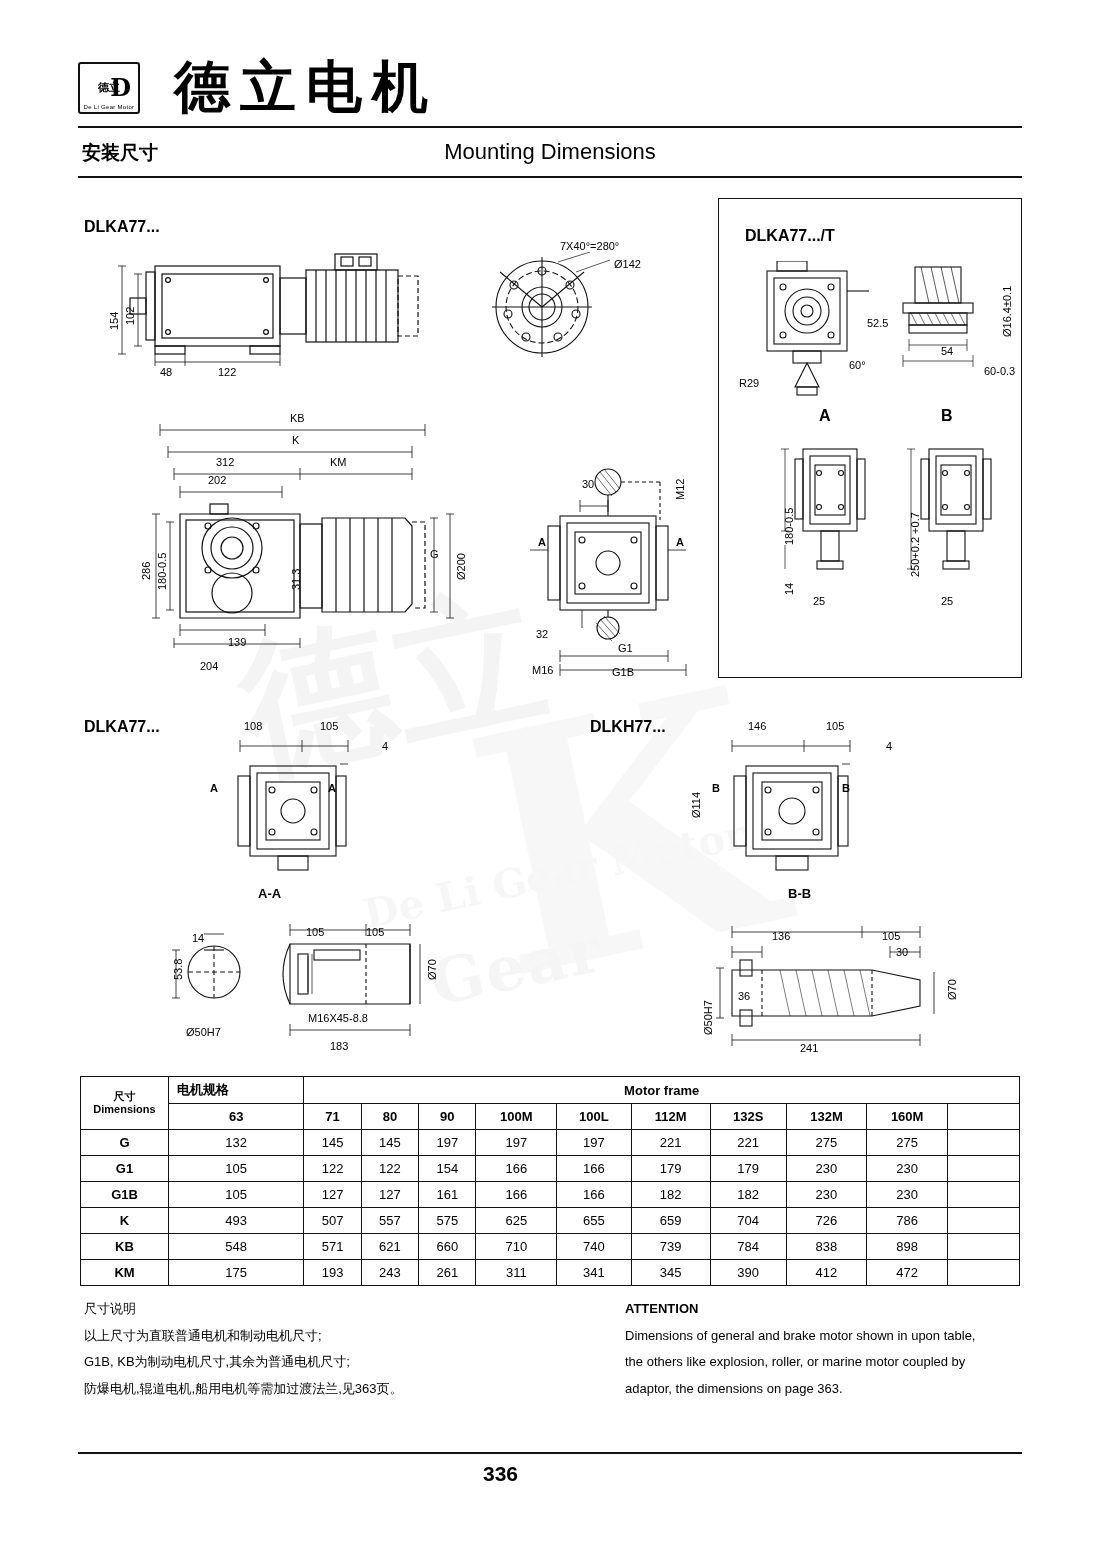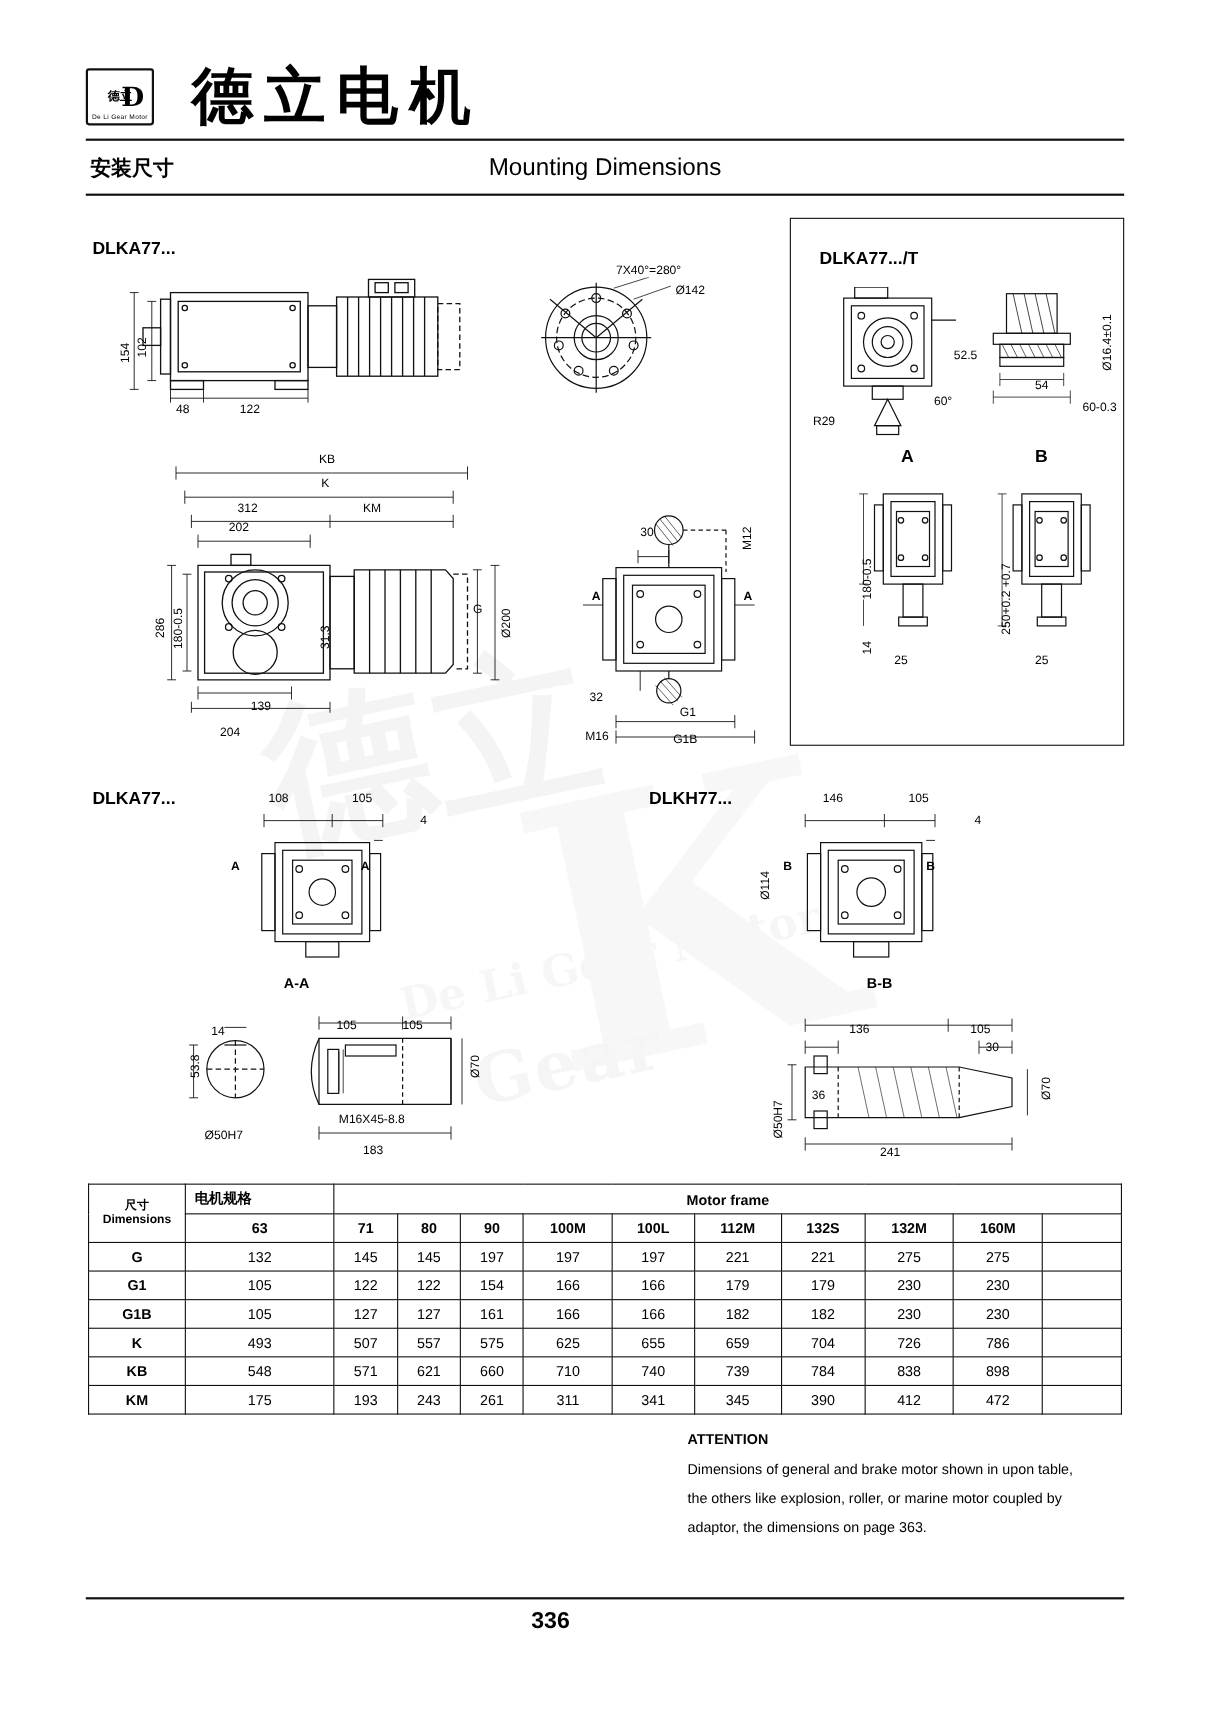--- a/index.html
+++ b/index.html
@@ -685,20 +685,26 @@
           <td>341</td>
           <td>345</td>
           <td>390</td>
           <td>412</td>
           <td>472</td>
           <td></td>
         </tr>
       </tbody>
   </table>
 
+  <div class="notes-cn">
+    <div>尺寸说明</div>
+    <div>以上尺寸为直联普通电机和制动电机尺寸;</div>
+    <div>G1B, KB为制动电机尺寸,其余为普通电机尺寸;</div>
+    <div>防爆电机,辊道电机,船用电机等需加过渡法兰,见363页。</div>
+  </div>
   <div class="notes-en">
     <div class="hd">ATTENTION</div>
     <div>Dimensions of general and brake motor shown in upon table,</div>
     <div>the others like explosion, roller, or marine motor coupled by</div>
     <div>adaptor, the dimensions on page 363.</div>
   </div>
 
   <div class="rule-bot"></div>
   <div class="pageno">336</div>
 </div>

